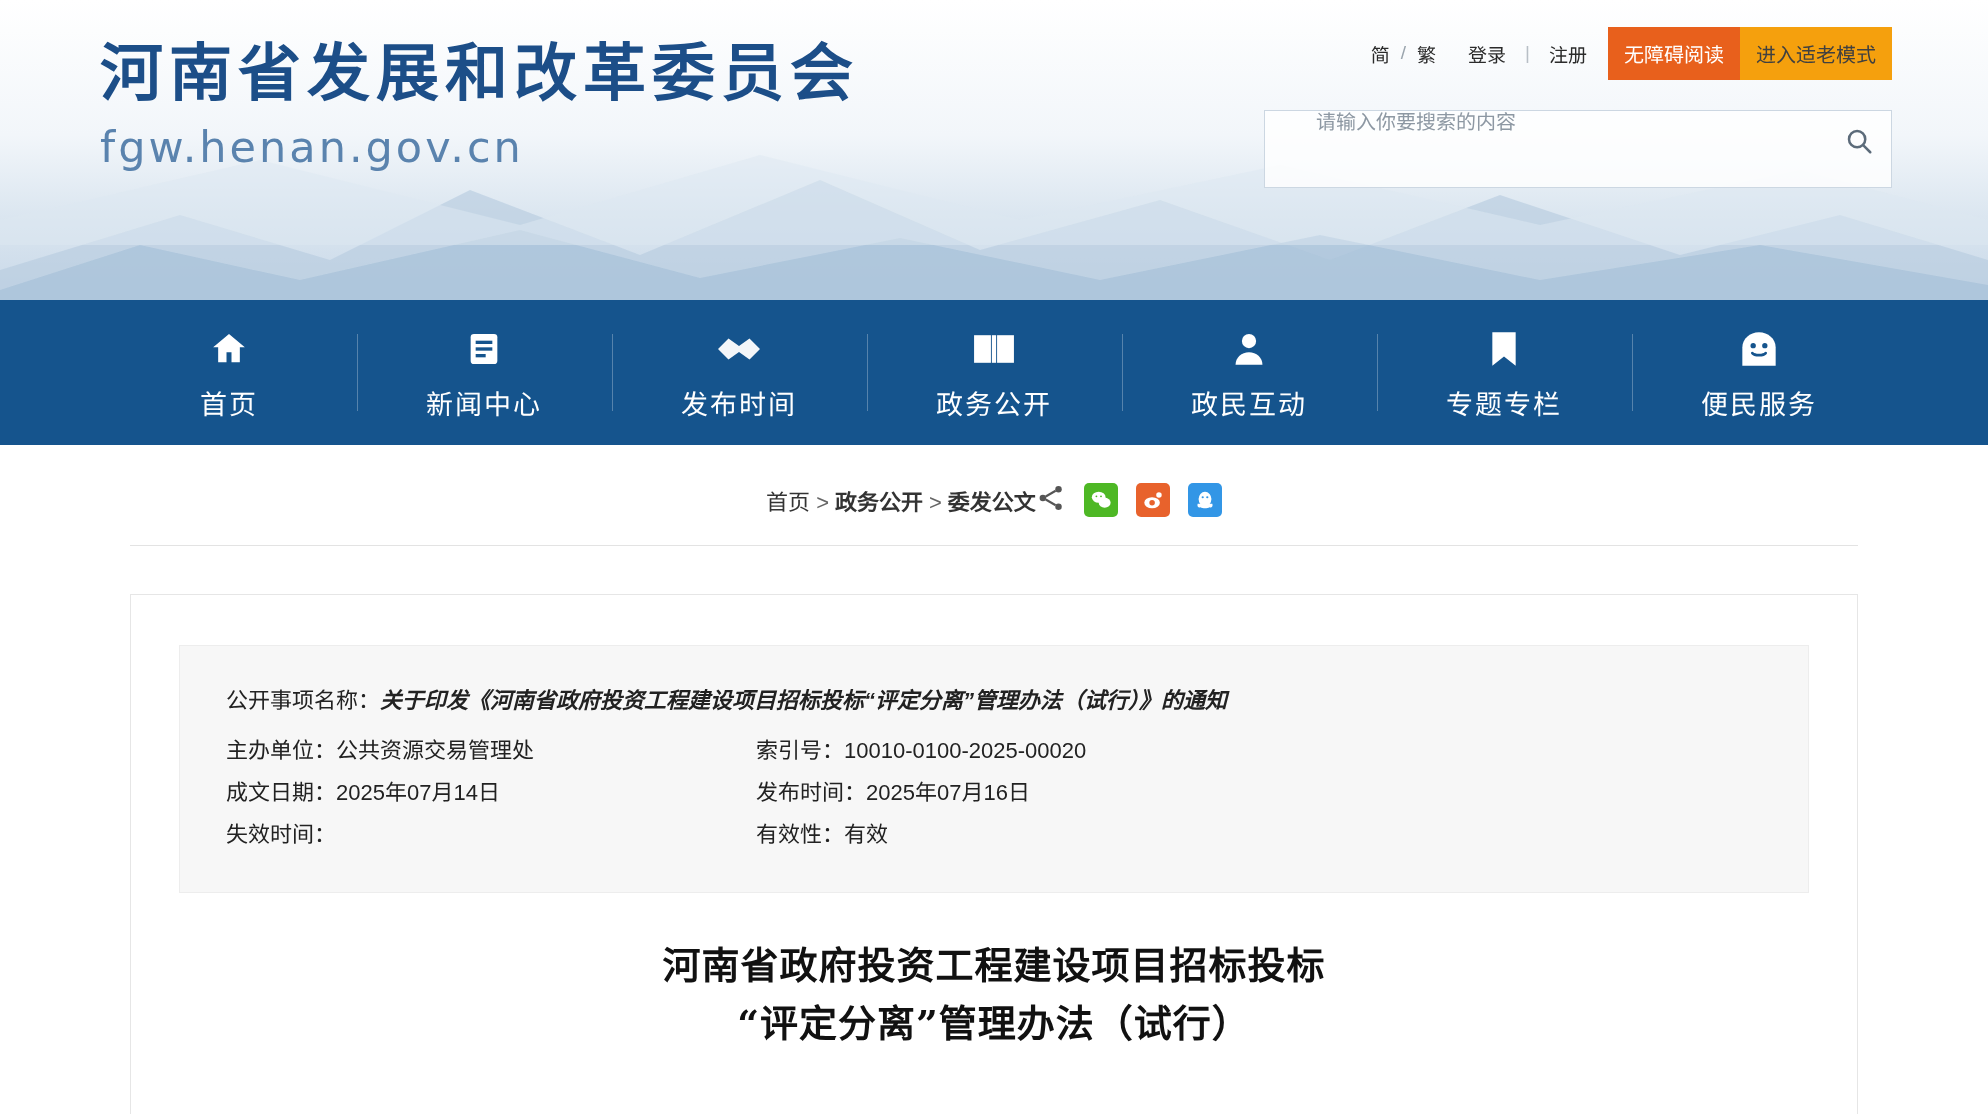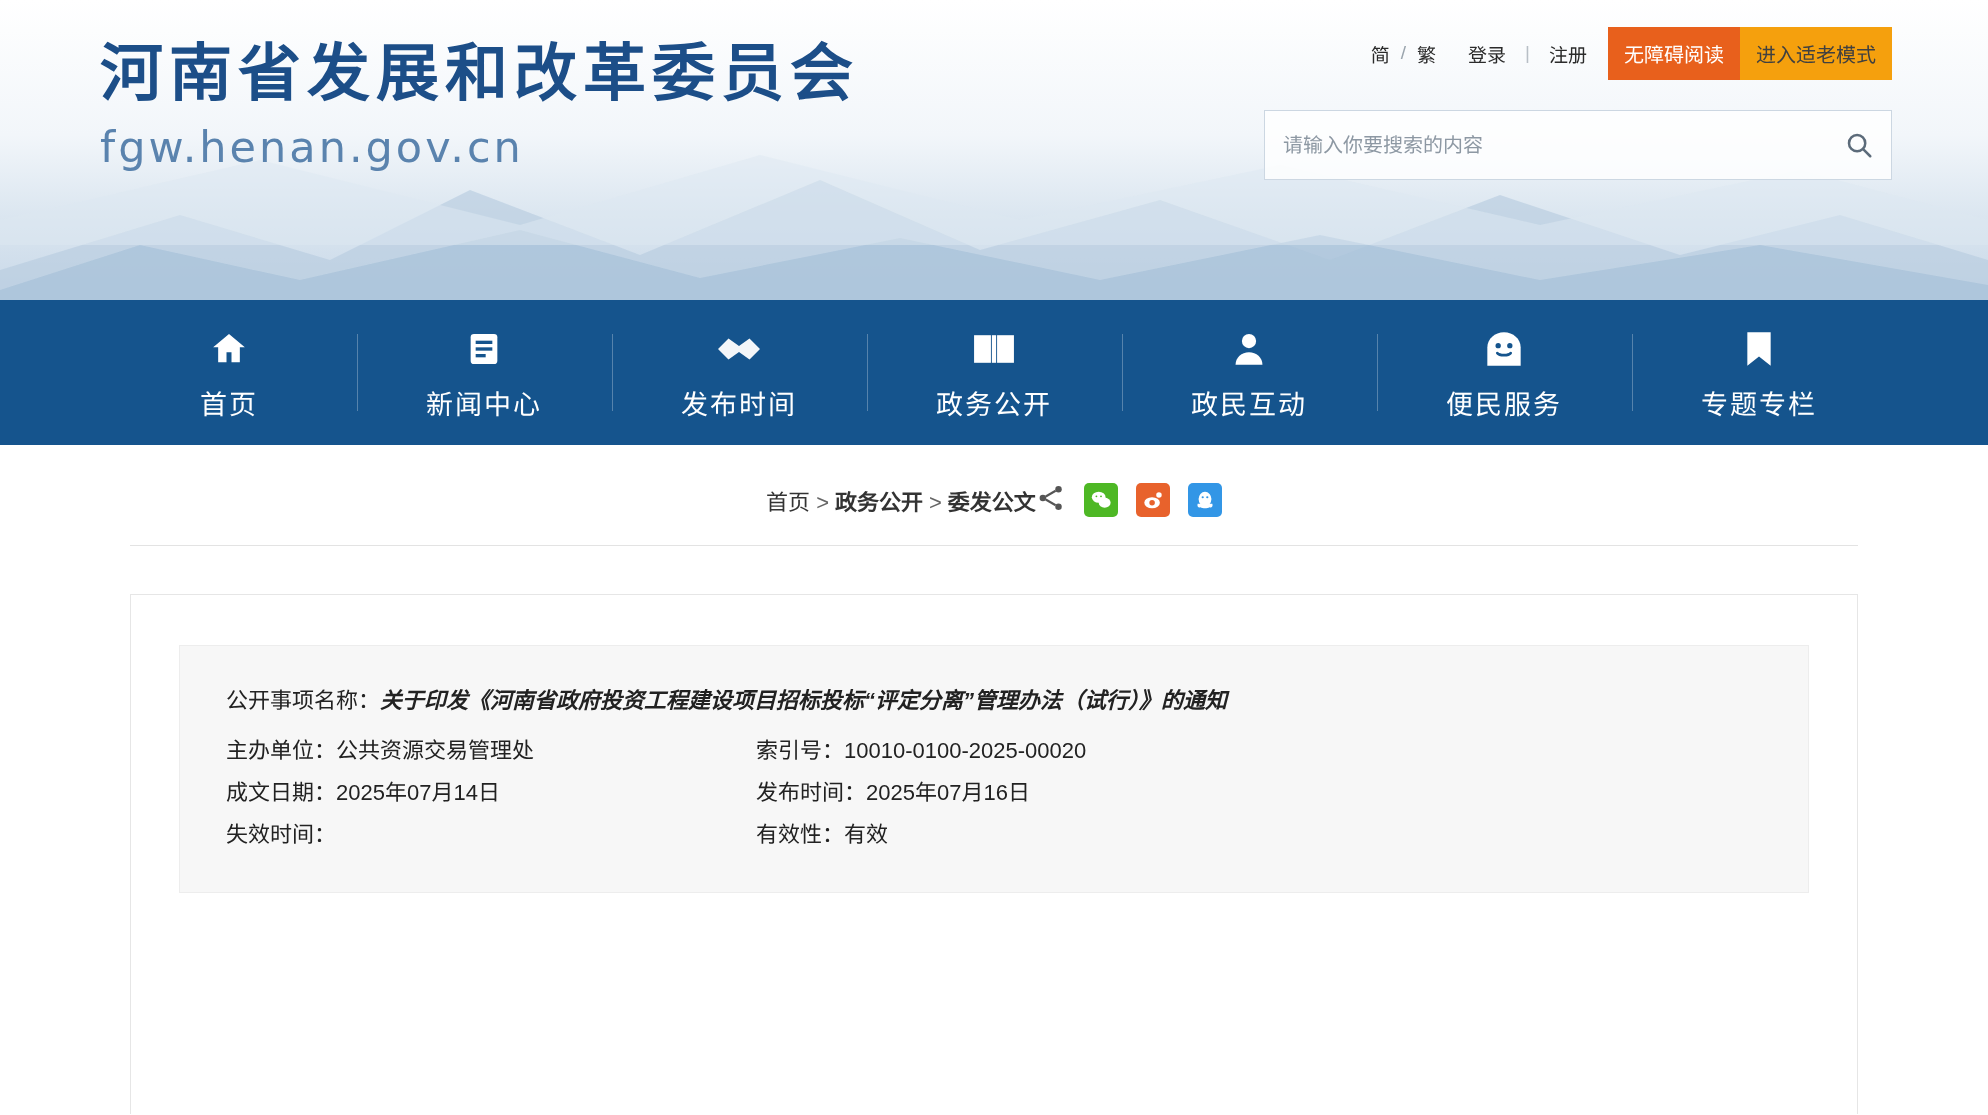--- a/index.html
+++ b/index.html
@@ -87,25 +87,26 @@
     padding: 12px 16px;
     white-space: nowrap;
   }
 
   
   .search-box {
     position: absolute;
     right: 96px;
     top: 110px;
     width: 628px;
-    height: 70px;
+    height: 78px;
     background: rgba(255,255,255,.82);
     border: 1px solid #ccd7e2;
     display: flex;
-    align-items: center;
+    align-items: flex-start;
+    padding-left: 33px;
   }
   .search-input {
     flex: 1;
     border: 0;
     outline: 0;
     background: transparent;
     font-size: 20px;
     color: #333;
     padding: 0 18px;
     font-family: "Liberation Sans", sans-serif;
@@ -321,37 +322,37 @@
         <svg width="38" height="40" viewBox="0 0 24 24" fill="#ffffff">
             <circle cx="12" cy="7" r="4.5"></circle>
             <path d="M3.5 22c0-4.7 3.8-8 8.5-8s8.5 3.3 8.5 8z"></path>
           </svg>
       </span>
       <span class="nav-label">政民互动</span>
     </a>
 
     <a class="nav-item" href="#">
       <span class="nav-ico">
+        <svg width="36" height="40" viewBox="0 0 20 24" fill="#ffffff">
+            <path d="M3 2h14v20l-7-5.5L3 22z"></path>
+          </svg>
+      </span>
+      <span class="nav-label">专题专栏</span>
+    </a>
+
+    <a class="nav-item" href="#">
+      <span class="nav-ico">
         <svg width="42" height="40" viewBox="0 0 24 24" fill="#ffffff">
             <path d="M12 2c5.5 0 10 4 10 9v11H2V11C2 6 6.5 2 12 2z"></path>
             <circle cx="8.5" cy="10" r="1.6" fill="#15548d"></circle>
             <circle cx="15.5" cy="10" r="1.6" fill="#15548d"></circle>
             <path d="M8 14.5c1.2 1.6 6.8 1.6 8 0" stroke="#15548d" stroke-width="1.6" fill="none" stroke-linecap="round"></path>
           </svg>
       </span>
       <span class="nav-label">便民服务</span>
-    </a>
-
-    <a class="nav-item" href="#">
-      <span class="nav-ico">
-        <svg width="36" height="40" viewBox="0 0 20 24" fill="#ffffff">
-            <path d="M3 2h14v20l-7-5.5L3 22z"></path>
-          </svg>
-      </span>
-      <span class="nav-label">专题专栏</span>
     </a>
 
   </div>
 </nav>
 
 <div class="crumb-wrap">
   <div class="crumb-row">
     <div class="crumb">
       <a href="#">首页</a><span class="sep">&gt;</span><a href="#" style="font-weight:bold">政务公开</a><span class="sep">&gt;</span><a href="#" style="font-weight:bold">委发公文</a>
     </div>
@@ -419,14 +420,18 @@
         <span>失效时间：</span><span></span>
       </div>
 
       <div class="cell">
         <span>有效性：</span><span>有效</span>
       </div>
       <div class="cell"></div>
     </div>
   </div>
 
+  <h1 class="doc-title">
+    <span>河南省政府投资工程建设项目招标投标</span><br>
+    <span>“评定分离”管理办法（试行）</span>
+  </h1>
 
 </div>
 
 </body></html>

